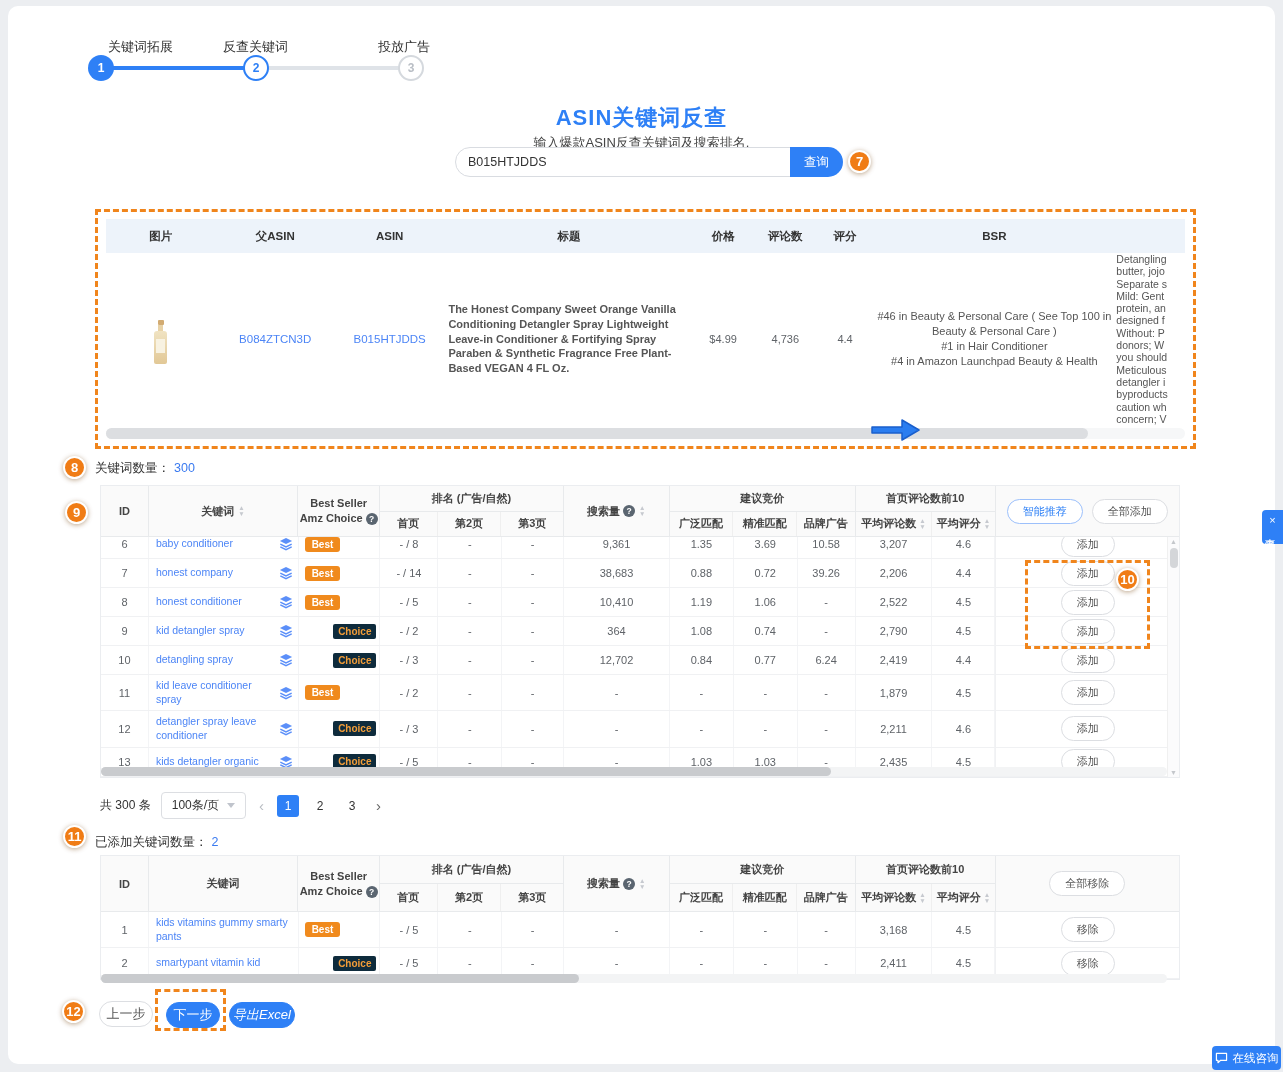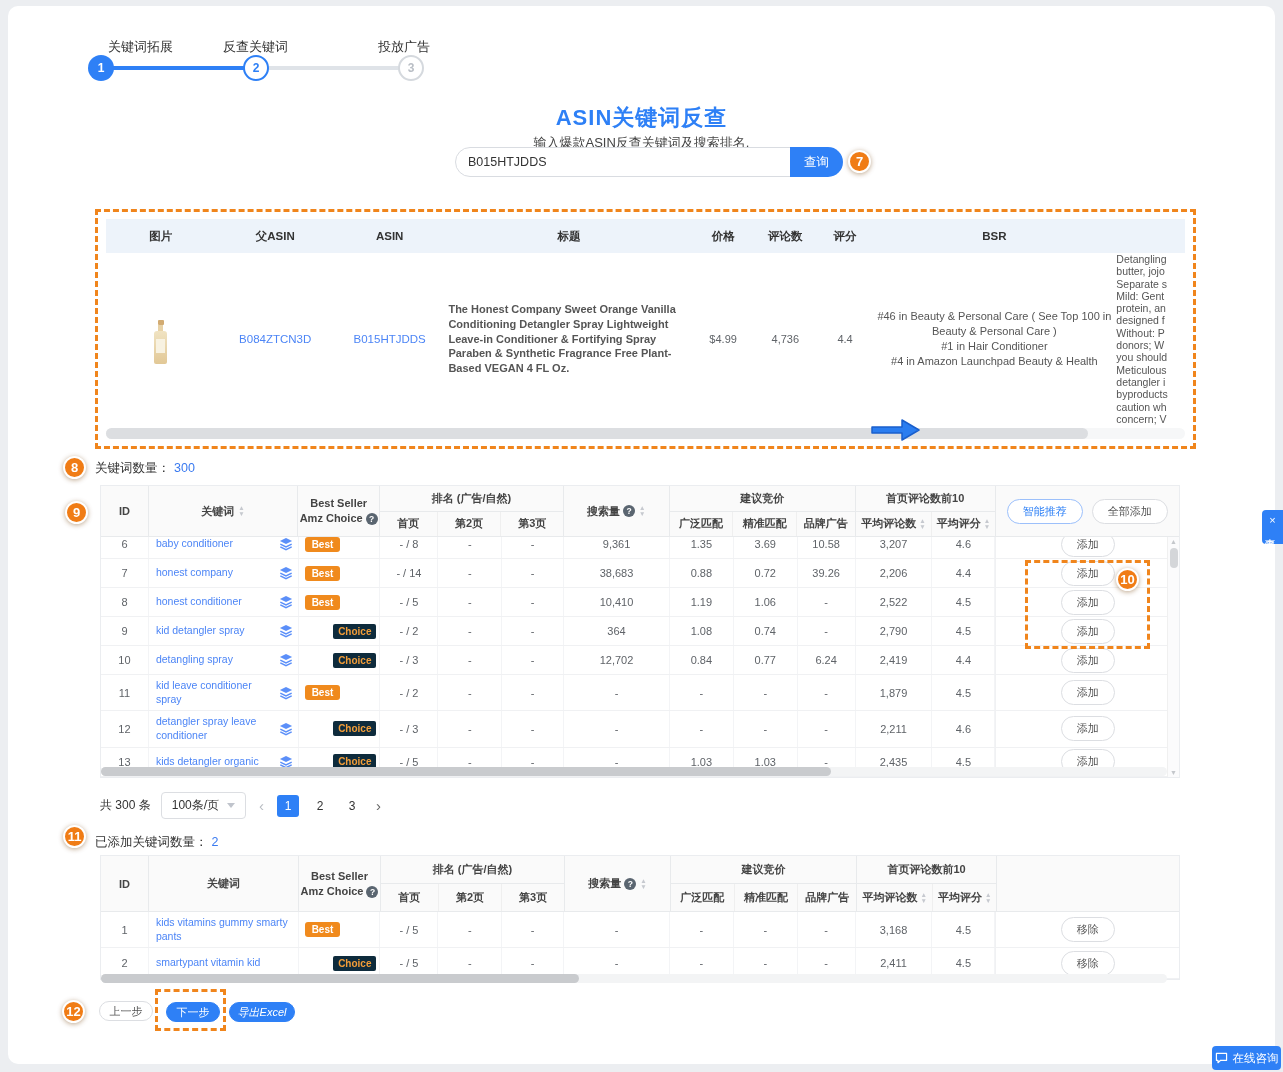--- a/index.html
+++ b/index.html
@@ -88,21 +88,21 @@
   
   .pager { position:absolute; left:92px; top:786px; width:1080px; display:flex; justify-content:flex-start; align-items:center; gap:10px; font-size:12px; color:#333; }
   .psize { display:flex; align-items:center; gap:8px; border:1px solid #dcdee2; border-radius:4px; padding:4px 10px; cursor:pointer; }
   .caret { width:0; height:0; border-left:4px solid transparent; border-right:4px solid transparent; border-top:5px solid #c0c4cc; }
   .pchev { font-size:15px; color:#b8bcc2; padding:0 3px; cursor:pointer; }
   .pchev.next { color:#666; }
   .pnum { min-width:22px; height:22px; display:flex; align-items:center; justify-content:center; font-size:12px; color:#333; cursor:pointer; border-radius:3px; }
   .pnum.active { background:#2e80f6; color:#fff; }
 
   
-  .fbtn { position:absolute; height:20px; border-radius:14px; font-size:11px; cursor:pointer; }
+  .fbtn { position:absolute; height:26px; border-radius:14px; font-size:13px; cursor:pointer; }
   .fbtn.ghost { background:#fff; border:1px solid #dcdee2; color:#555; }
   .fbtn.blue { background:#2e80f6; border:1px solid #2e80f6; color:#fff; }
 
   
   .demo-tab { position:absolute; right:0; top:510px; width:21px; background:#2e80f6; border-radius:4px 0 0 4px; color:#fff; text-align:center; padding:4px 0 7px; z-index:10; cursor:pointer; }
   .demo-x { font-size:11px; line-height:13px; cursor:pointer; }
   .demo-txt { writing-mode:vertical-rl; text-orientation:upright; font-size:11px; letter-spacing:2px; margin-top:2px; }
   .chat-btn { position:absolute; left:1212px; top:1046px; width:69px; height:24px; background:#2e80f6; border:none; border-radius:4px; color:#fff; font-size:11.5px; display:flex; align-items:center; justify-content:center; gap:5px; z-index:10; cursor:pointer; }
 </style>
 </head>
@@ -592,20 +592,23 @@
               </div>
             <div class="hc w-rat">
                 <span>平均评分</span>
                 <span style="display:inline-flex;flex-direction:column;margin-left:3px;line-height:6px;font-size:6.5px;color:#c6c9cf;">
                   <span>▲</span>
                   <span>▼</span>
                 </span>
               </div>
           </div>
         </div>
+        <div class="hc c-act head-btns">
+          <button class="pill">全部移除</button>
+        </div>
       </div>
       <div style="position:relative;">
 
           <div class="trow" style="min-height:31px;">
             <div class="tc c-id">1</div>
             <div class="tc c-kw">
               <a class="kwlink">kids vitamins gummy smarty
 pants</a>
             </div>
             <div class="tc c-badge">

